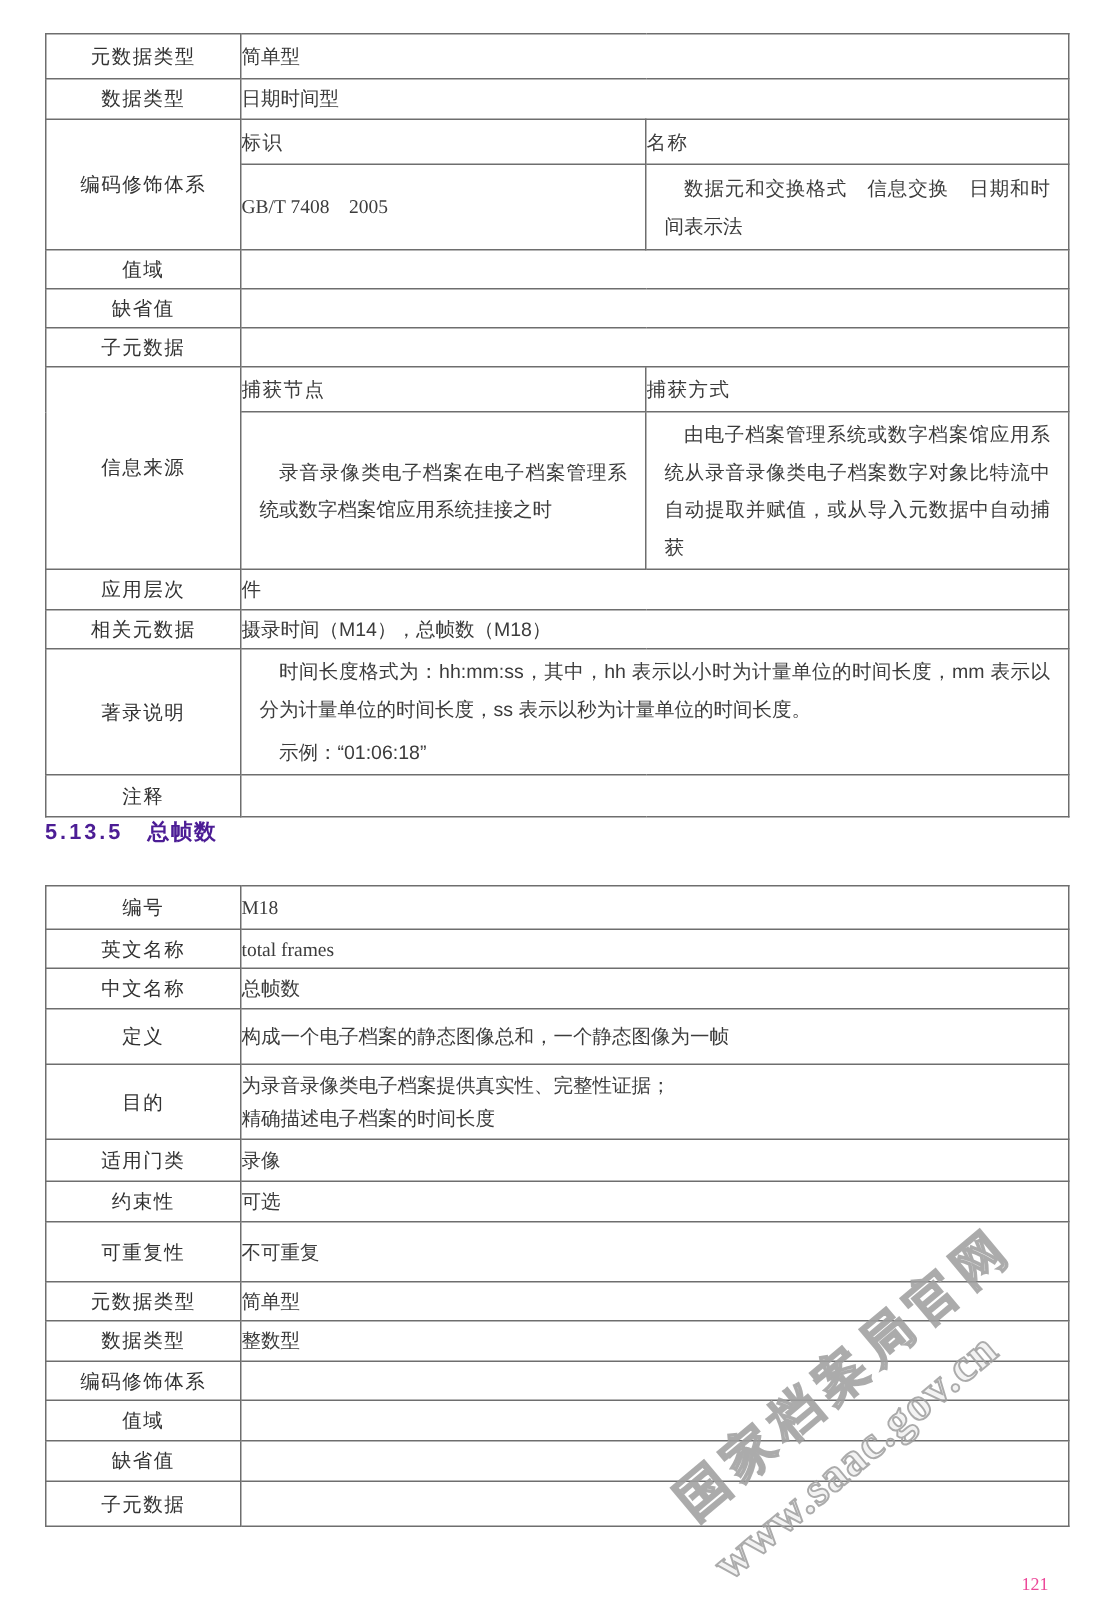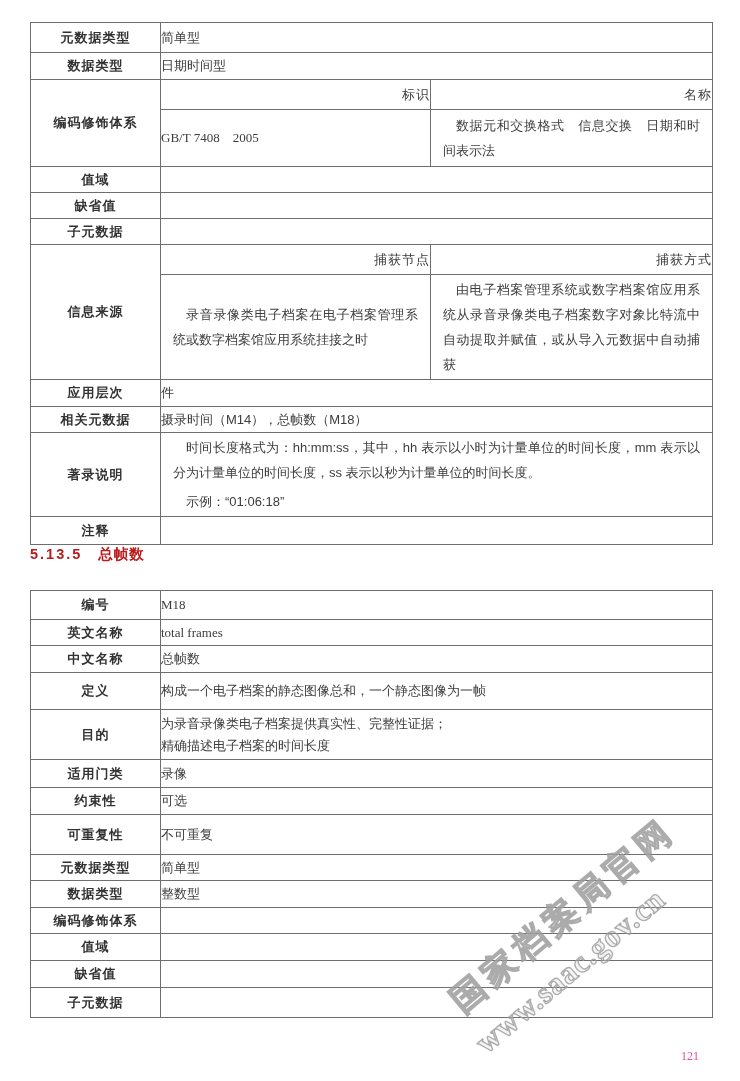--- a/index.html
+++ b/index.html
@@ -15,35 +15,35 @@
     width:682px;
   }
   table.meta{border:1.5px solid #5c5c5c;}
   table.meta td{
     border:1px solid #6e6e6e;
     font-size:13px;line-height:22px;
     vertical-align:middle;overflow:hidden;
     padding:0;
   }
   td.lab{
-    text-align:center;font-weight:700;color:#323232;letter-spacing:1px;
+    text-align:center;font-weight:400;color:#323232;letter-spacing:1px;
     padding:0 4px;
   }
   td.val{padding:1px 14px;text-align:left;}
   td.val-wide{padding:1px 22px;}
-  td.subh{text-align:right;letter-spacing:1px;}
+  td.subh{text-align:left;letter-spacing:1px;}
   .para{margin:0;padding:2px 12px;text-align:justify;line-height:25px;}
   .ind{text-indent:1em;}
   .latin{font-family:"Liberation Serif","DejaVu Serif",serif;}
   .t1{top:22px;}
   .t2{top:590px;}
 
   .section-heading{
     position:absolute;left:30px;top:545px;
-    font-size:14.5px;font-weight:700;color:#b91c1c;letter-spacing:1px;
+    font-size:14.5px;font-weight:700;color:#4c1d95;letter-spacing:1px;
   }
   .section-heading .sec-no{margin-right:16px;letter-spacing:2px;}
 
   .page-number{
     position:absolute;left:681px;top:1049px;
     font-size:12px;color:#ec4899;
     font-family:"Liberation Serif","DejaVu Serif",serif;
   }
 
   .watermark{

